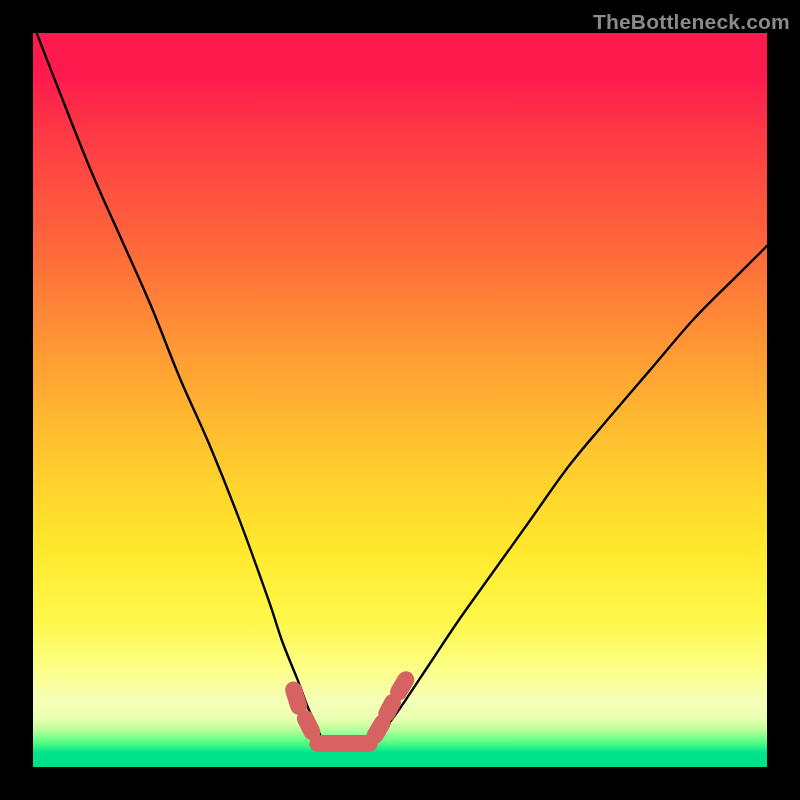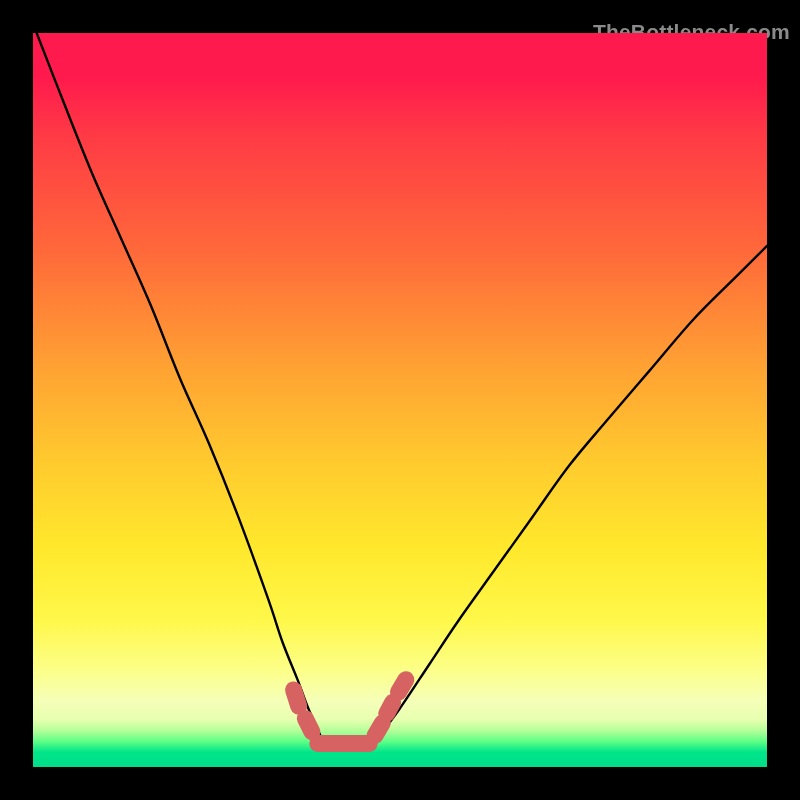--- a/index.html
+++ b/index.html
@@ -46,21 +46,21 @@
   
   .curve-layer {
     position: absolute;
     left: 0;
     top: 0;
     width: 734px;
     height: 734px;
   }
   .watermark {
     position: absolute;
-    top: 20px;
+    top: 10px;
     right: 10px;
     color: #8a8a8a;
     font-size: 21px;
     font-weight: 600;
     letter-spacing: 0.2px;
     user-select: none;
     text-align: right;
   }
 </style>
 </head>

